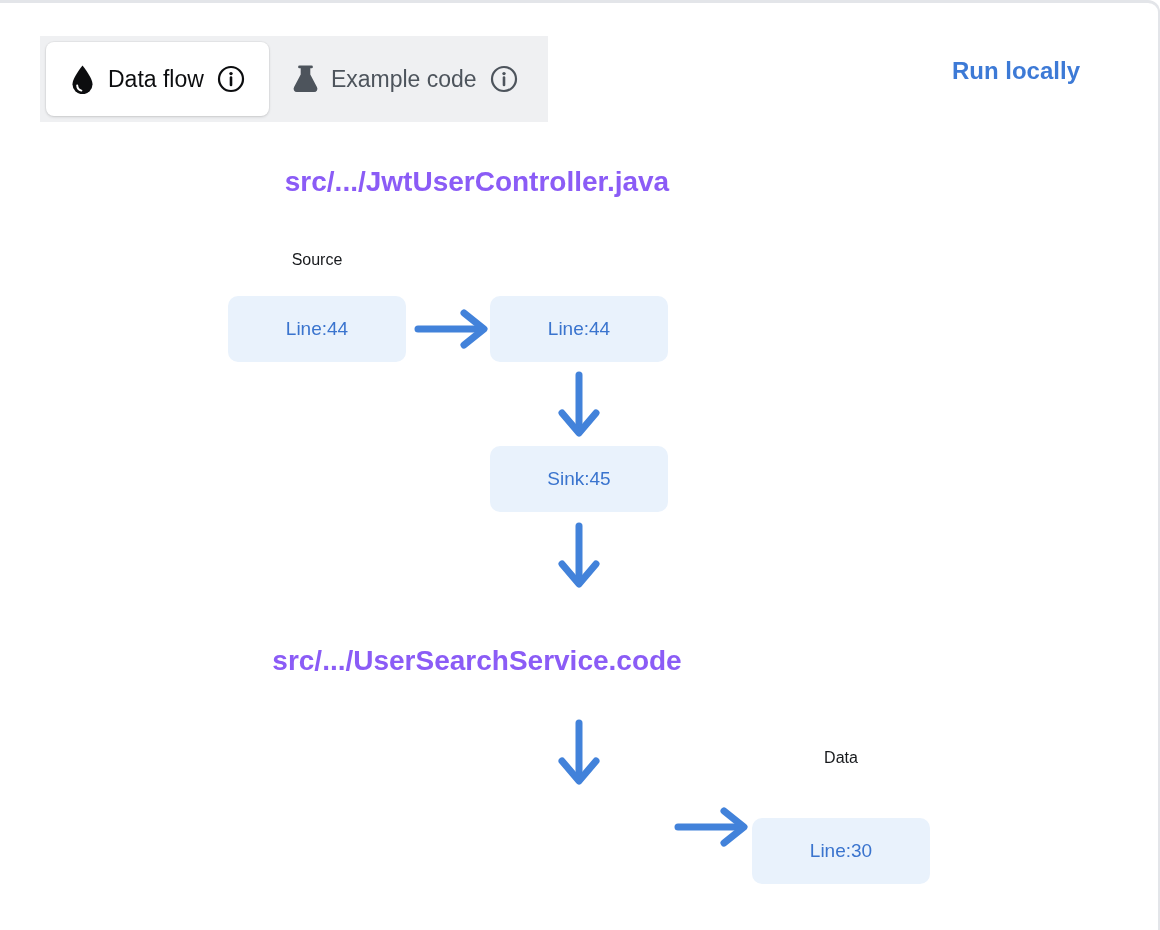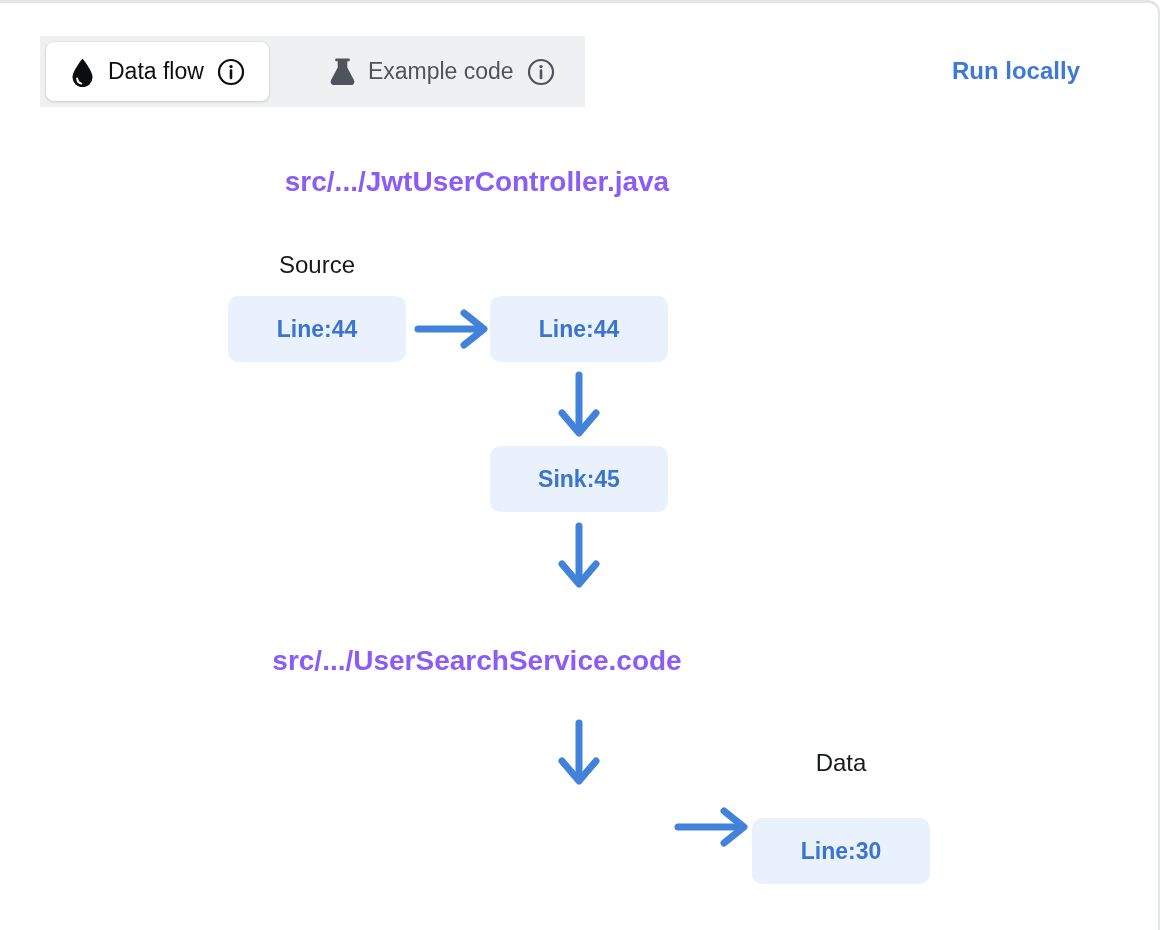--- a/index.html
+++ b/index.html
@@ -23,26 +23,25 @@
     position:relative;
     width:1160px;height:930px;
     background:#fff;
     border-top:3px solid var(--panel-border-gray);
     border-right:2px solid var(--panel-border-gray);
     border-radius:0 12px 0 0;
   }
   
   .tab-bar{
     position:absolute;left:40px;top:33px;
-    height:71px;
+    height:86px;
     display:inline-flex;align-items:stretch;
     background:var(--tab-track-gray);
     border-radius:0;
     padding:6px;
-    gap:37px;
   }
   .tab{
     display:flex;align-items:center;gap:13px;
     border:none;background:transparent;cursor:pointer;
     font-family:inherit;
     font-size:23px;font-weight:500;
     color:var(--inactive-tab-gray);
     padding:0 24px;
     border-radius:8px;
     white-space:nowrap;
@@ -66,32 +65,32 @@
     position:absolute;left:40px;width:874px;
     text-align:center;
     font-size:28px;font-weight:700;color:#8b5cf6;
     white-space:nowrap;
   }
   .file-title.t1{top:163px;}
   .file-title.t2{top:642px;}
   .col-label{
     position:absolute;width:178px;
     text-align:center;
-    font-size:24px;font-weight:400;color:#17191C;
+    font-size:16px;font-weight:400;color:#17191C;
     white-space:nowrap;
   }
   .col-label.source{left:228px;top:248px;}
   .col-label.traces{left:490px;top:248px;}
   .col-label.sink  {left:752px;top:746px;}
   .node{
     position:absolute;width:178px;height:66px;
     background:var(--node-bg-blue);
     border-radius:10px;
     display:flex;align-items:center;justify-content:center;
-    font-size:23px;font-weight:700;
+    font-size:19px;font-weight:400;
     color:var(--node-text-blue);
     cursor:pointer;
   }
   .node.n1{left:228px;top:293px;}
   .node.n2{left:490px;top:293px;}
   .node.n3{left:490px;top:443px;}
   .node.n4{left:490px;top:791px;}
   .node.n5{left:752px;top:791px;margin-top:24px;}
   .arrow{position:absolute;color:var(--arrow-blue);}
   .arrow.r1{left:412px;top:304px;}

